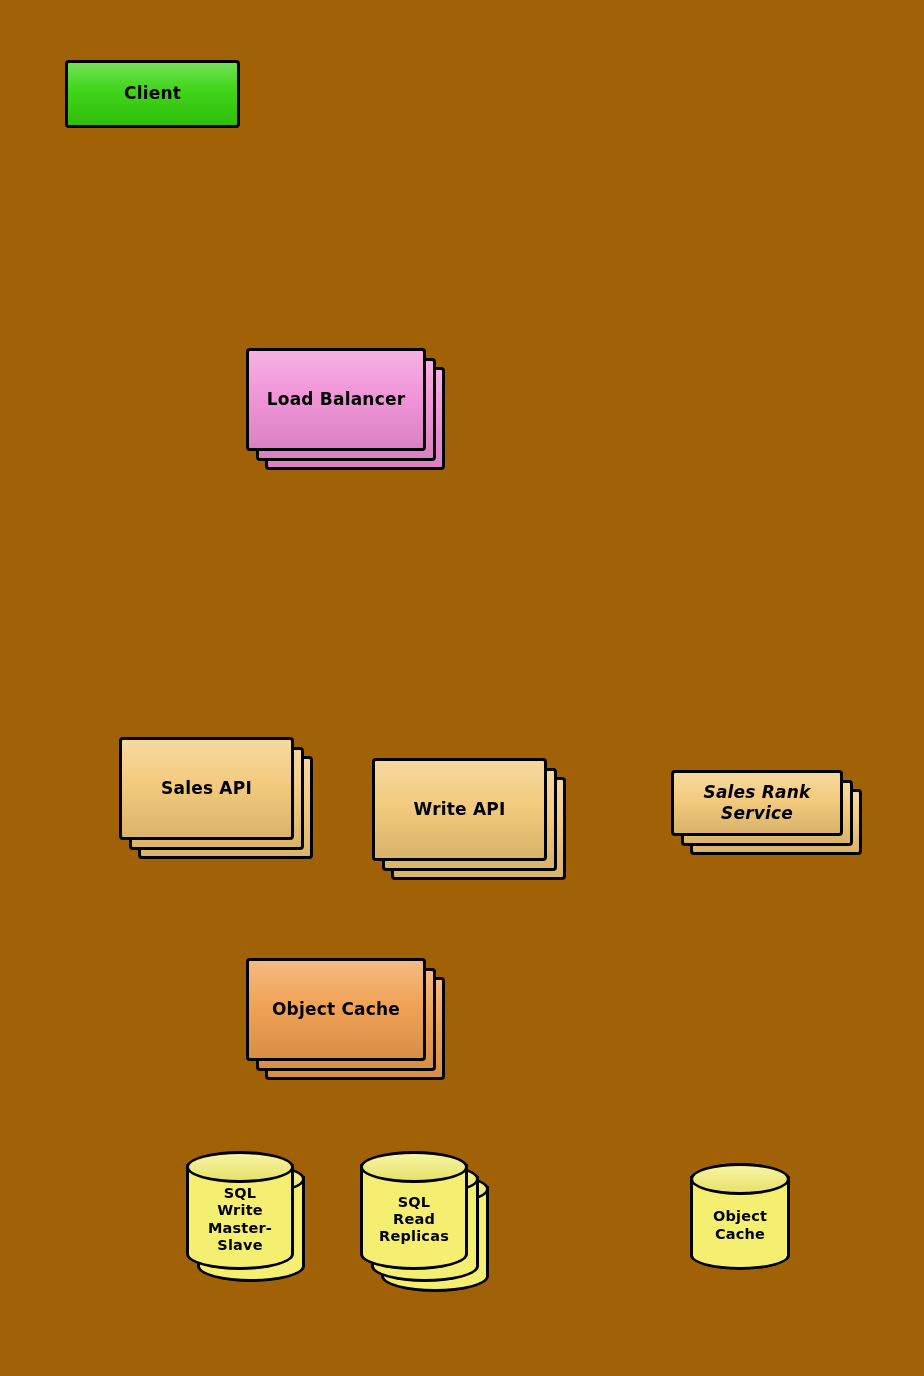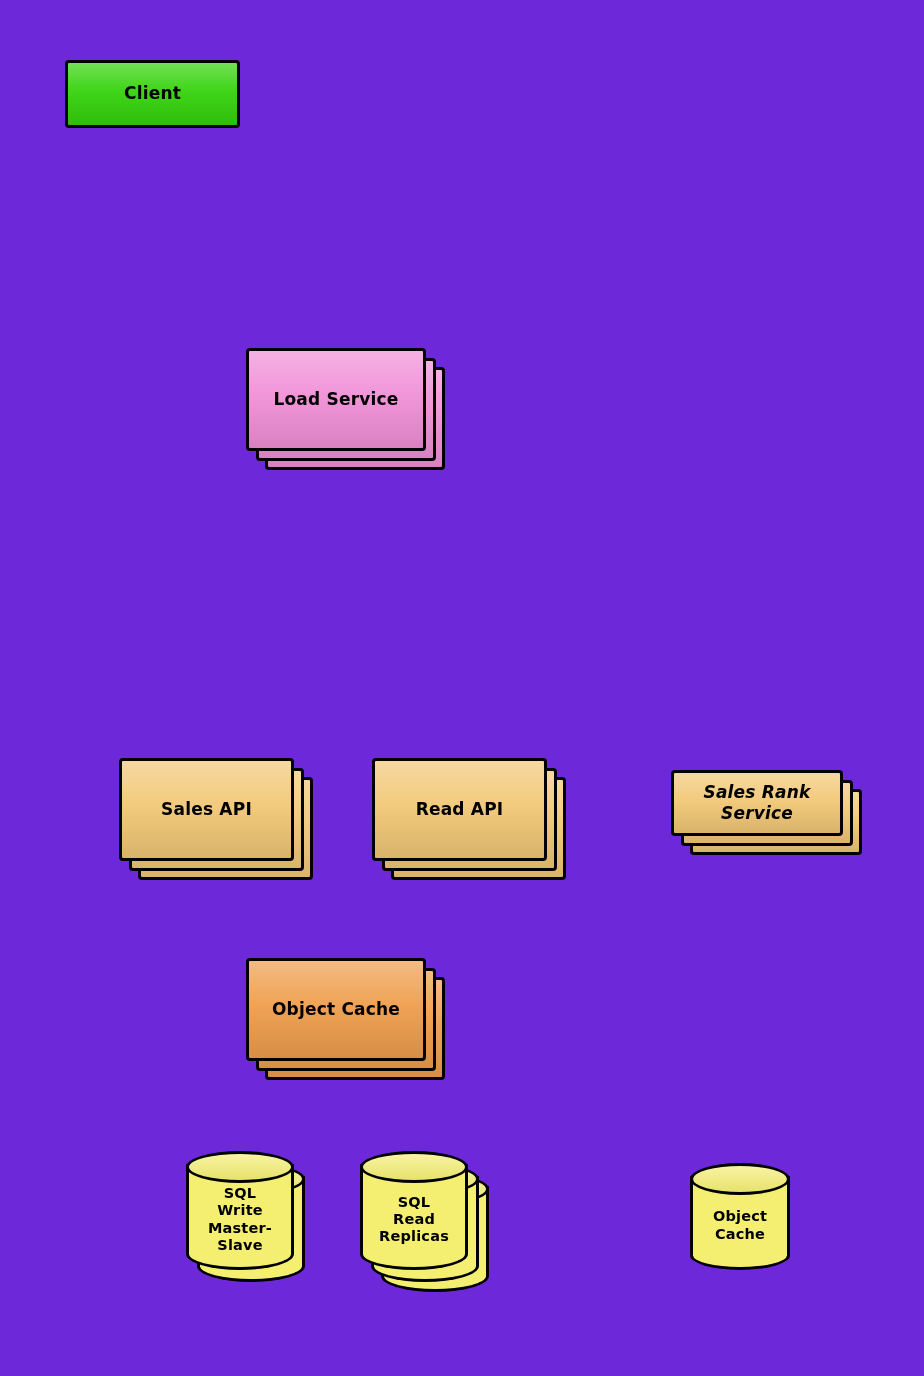--- a/index.html
+++ b/index.html
@@ -3,21 +3,21 @@
 <meta charset="utf-8">
 <style>
   * { box-sizing: border-box; margin: 0; padding: 0; }
   html, body { background: #000; }
   body { font-family: "DejaVu Sans", "Liberation Sans", sans-serif; }
 
   .canvas {
     position: relative;
     width: 924px;
     height: 1376px;
-    background: #6d28d9;
+    background: #a16207;
     overflow: hidden;
   }
 
   
   .node { position: absolute; }
 
   .layer {
     position: absolute;
     left: 0; top: 0; right: 0; bottom: 0;
     background-color: var(--c, #ccc);
@@ -88,38 +88,38 @@
       <span class="label">Client</span>
     </div>
   </div>
 
 
 
   <div class="node" style="left: 246px; top: 348px; width: 180px; height: 103px; --c: #f190d7;">
     <div class="layer l2"></div>
     <div class="layer l1"></div>
     <div class="layer front">
-      <span class="label">Load Service</span>
+      <span class="label">Load Balancer</span>
     </div>
   </div>
 
 
-  <div class="node" style="left: 119px; top: 758px; width: 175px; height: 103px; --c: #f2c877;">
+  <div class="node" style="left: 119px; top: 737px; width: 175px; height: 103px; --c: #f2c877;">
     <div class="layer l2"></div>
     <div class="layer l1"></div>
     <div class="layer front">
       <span class="label">Sales API</span>
     </div>
   </div>
 
   <div class="node" style="left: 372px; top: 758px; width: 175px; height: 103px; --c: #f2c877;">
     <div class="layer l2"></div>
     <div class="layer l1"></div>
     <div class="layer front">
-      <span class="label">Read API</span>
+      <span class="label">Write API</span>
     </div>
   </div>
 
   <div class="node" style="left: 671px; top: 770px; width: 172px; height: 66px; font-style: italic; --c: #f2c877;">
     <div class="layer l2"></div>
     <div class="layer l1"></div>
     <div class="layer front">
       <span class="label">Sales Rank
 Service</span>
     </div>

